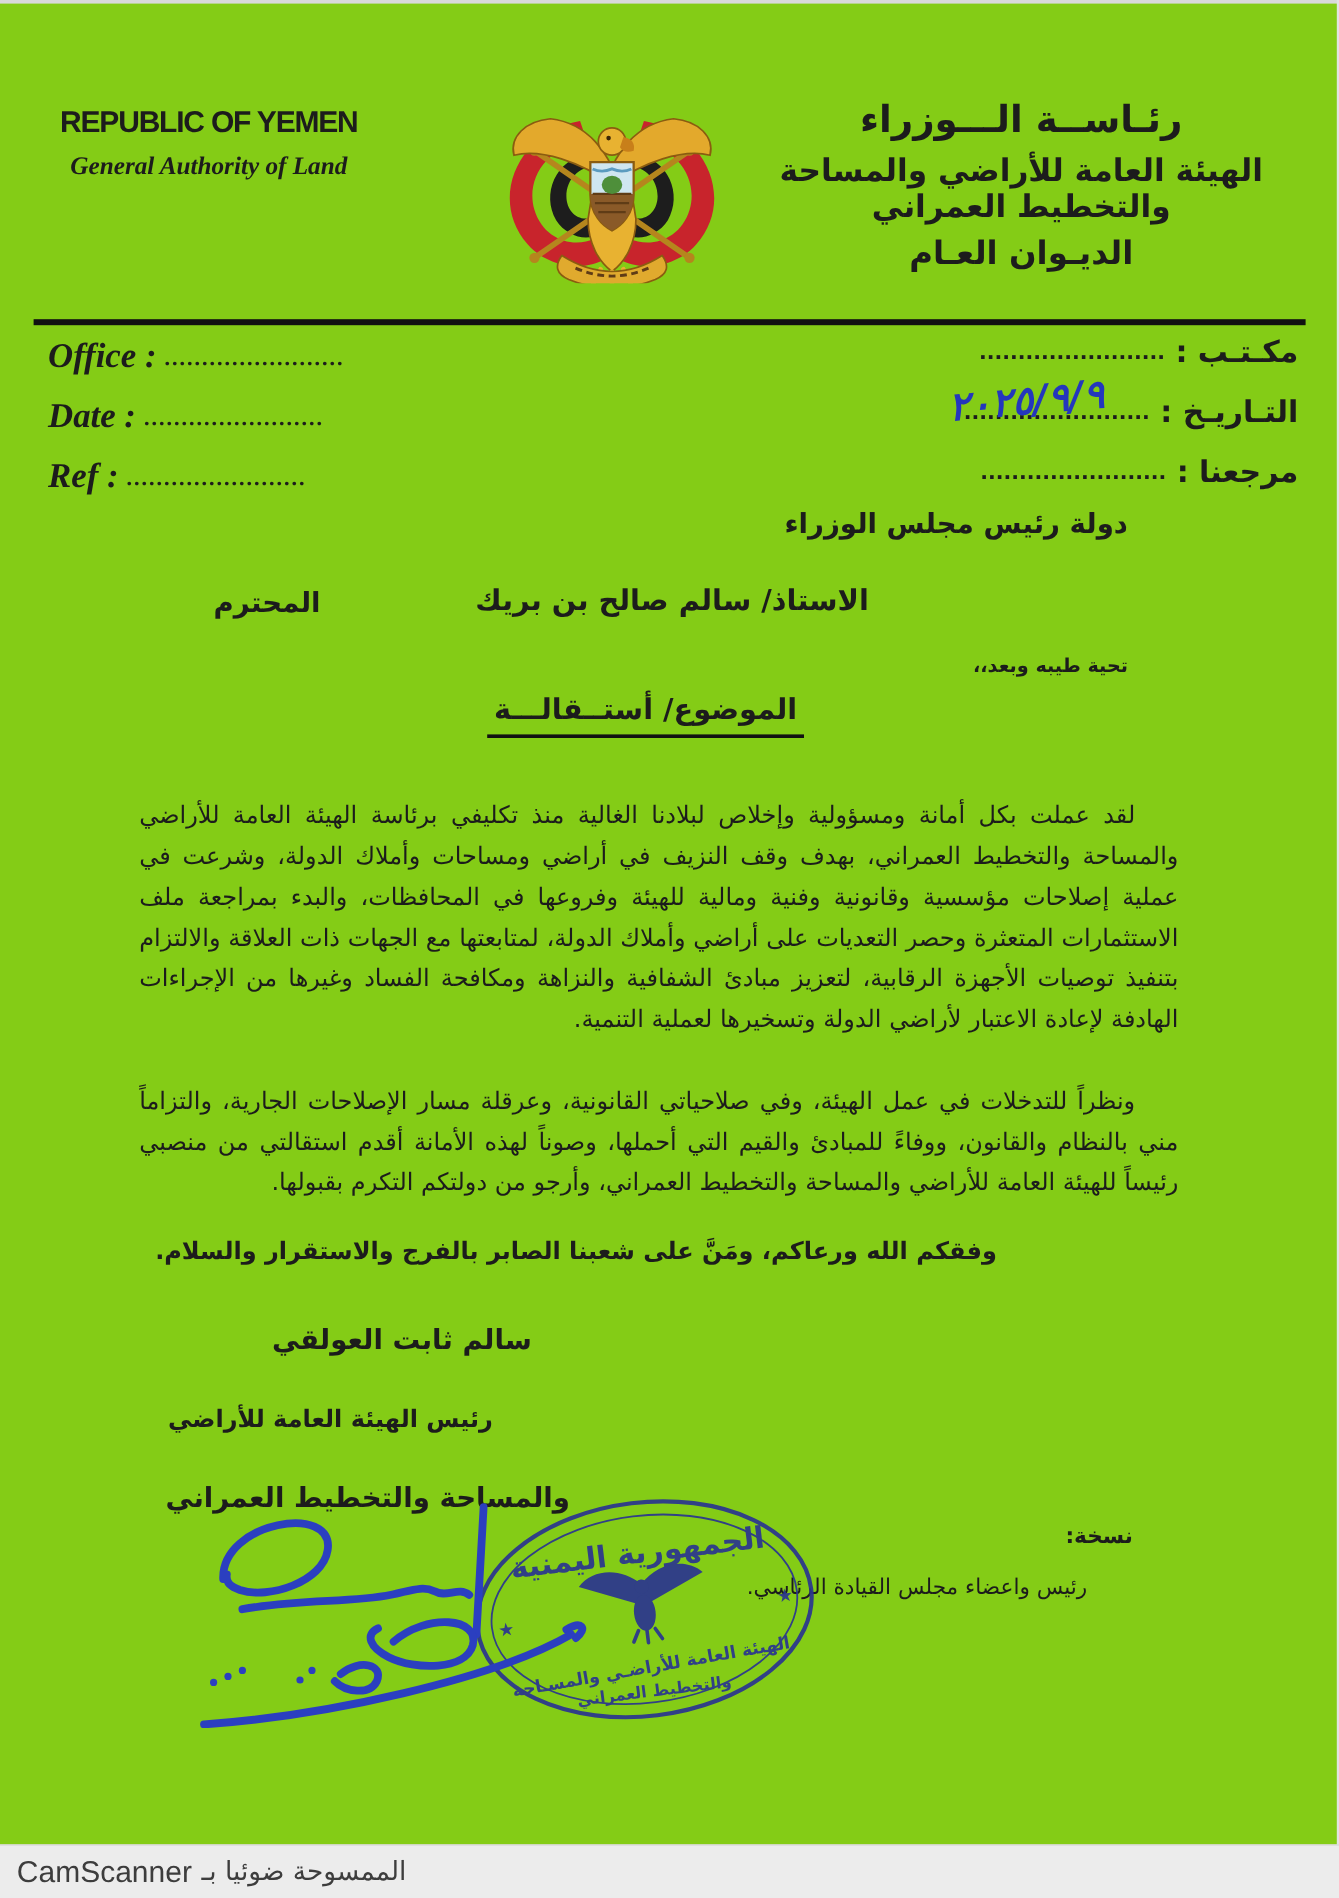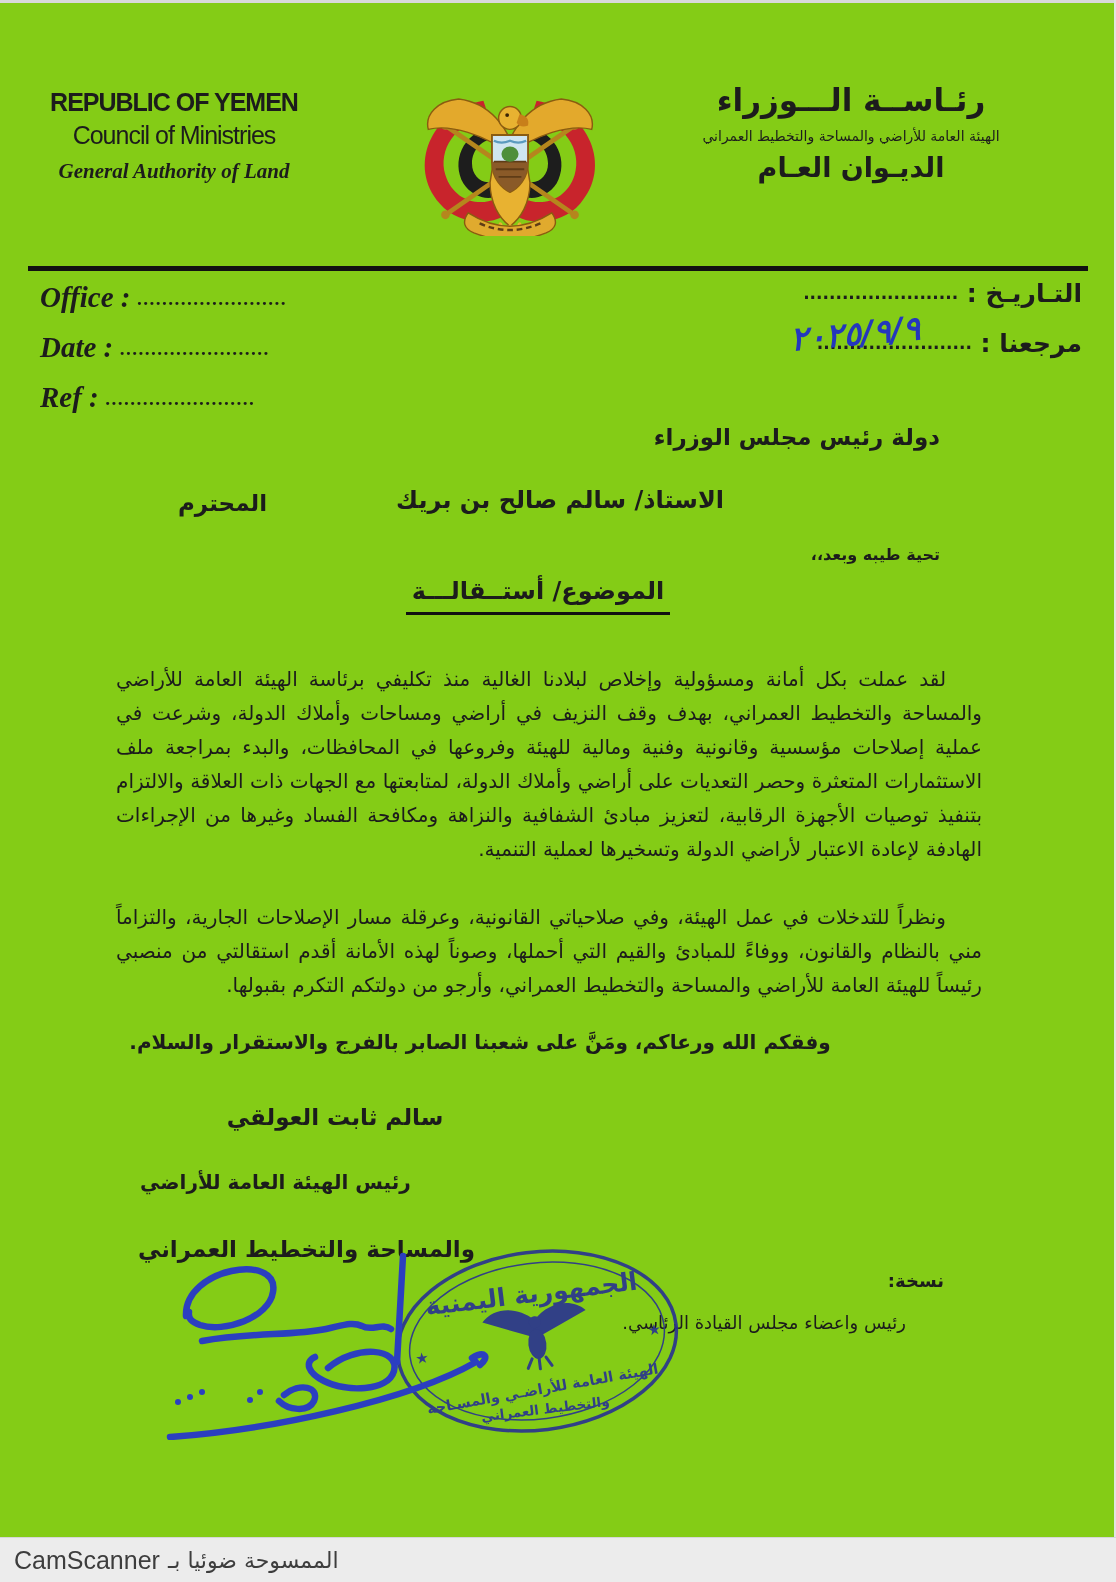--- a/index.html
+++ b/index.html
@@ -19,21 +19,21 @@
   .header-left{position:absolute;left:34px;top:88px;width:280px;text-align:center;}
   .en-line1{font-family:"Liberation Sans",sans-serif;font-size:25px;font-weight:600;letter-spacing:-1px;}
   .en-line2{font-family:"Liberation Sans",sans-serif;font-size:25px;font-weight:500;letter-spacing:-1px;margin-top:4px;}
   .en-serif{font-family:"Liberation Serif",serif;font-style:italic;font-weight:700;font-size:21px;line-height:37px;margin-top:3px;}
 
   .emblem{position:absolute;left:396px;top:74px;width:228px;height:162px;}
 
   .header-right{position:absolute;right:30px;top:76px;width:470px;text-align:center;direction:rtl;}
   .ar-callig{font-size:45px;font-weight:700;line-height:58px;letter-spacing:-2px;}
   .ar-line2{font-size:31px;font-weight:700;margin-top:6px;}
-  .ar-line3{font-size:14px;font-weight:400;margin-top:10px;}
+  .ar-line3{font-size:26px;font-weight:700;margin-top:10px;}
   .ar-line4{font-size:27px;font-weight:700;margin-top:8px;letter-spacing:1px;}
 
   .rule{position:absolute;left:28px;right:28px;top:266px;height:5px;background:#111;}
 
   
   .ref-en{position:absolute;left:40px;top:281px;font-family:"Liberation Serif",serif;font-style:italic;font-weight:700;font-size:29px;}
   .ref-en .row{height:50px;}
   .ref-en .dots{font-size:19px;letter-spacing:1.5px;font-weight:700;vertical-align:2px;}
 
   .ref-ar{position:absolute;right:34px;top:279px;direction:rtl;text-align:right;font-weight:700;font-size:25px;}
@@ -85,21 +85,20 @@
 </style>
 </head>
 <body>
 
 <div class="page">
   <div class="top-edge"></div>
   <div class="right-edge"></div>
 
   <div class="header-left">
     <div class="en-line1">REPUBLIC OF YEMEN</div>
-    <div class="en-line2">Council of Ministries</div>
     <div class="en-serif">General Authority of Land</div>
   </div>
 
   <svg class="emblem" viewBox="0 0 240 170" aria-hidden="true">
 
     <g>
       <path d="M92,28 C36,38 12,98 46,136 C64,157 96,160 114,149 L105,131 C86,140 60,132 52,106 C44,80 62,50 98,46 Z" fill="#c8242c"></path>
       <path d="M100,56 C70,62 58,92 71,115 C80,129 98,134 108,127 L101,113 C90,116 80,107 80,94 C80,79 91,68 106,67 Z" fill="#1d1d1d"></path>
     </g>
 
@@ -153,20 +152,21 @@
 
   <div class="rule"></div>
 
   <div class="ref-en">
     <div class="row"><span>Office : </span><span class="dots">........................</span></div>
     <div class="row"><span>Date : </span><span class="dots">........................</span></div>
     <div class="row"><span>Ref : </span><span class="dots">........................</span></div>
   </div>
 
   <div class="ref-ar">
+    <div class="row"><span>مكـتـب : </span><span class="dots">........................</span></div>
     <div class="row"><span>التـاريـخ : </span><span class="dots">........................</span></div>
     <div class="row"><span>مرجعنا : </span><span class="dots">........................</span></div>
   </div>
 
   <div class="date-handwritten">٢٠٢٥/٩/٩</div>
 
   <div class="addressee-1">دولة رئيس مجلس الوزراء</div>
   <div class="addressee-2">الاستاذ/ سالم صالح بن بريك</div>
   <div class="honorific">المحترم</div>
   <div class="greeting">تحية طيبه وبعد،،</div>

